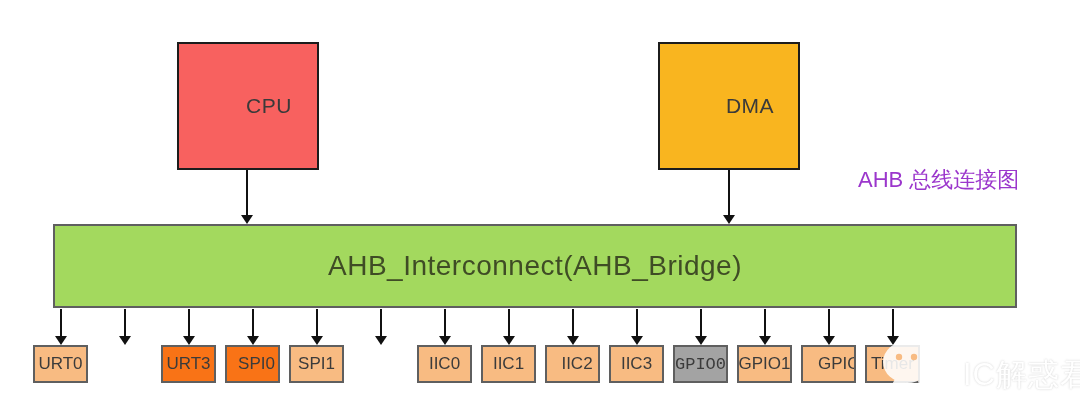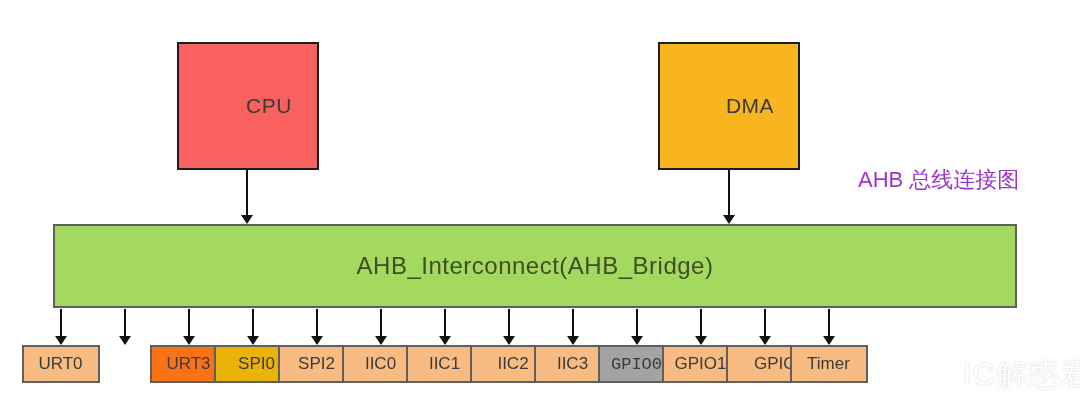--- a/index.html
+++ b/index.html
@@ -20,36 +20,36 @@
   .varrow .shaft { width:2px; flex:1; background:#111111; }
   .varrow .head  { width:0; height:0; border-left:6px solid transparent;
                    border-right:6px solid transparent; border-top:9px solid #111111; }
   .cpu-arrow { left:241px; top:170px; height:54px; }
   .dma-arrow { left:723px; top:170px; height:54px; }
 
   .bus {
     position:absolute; left:53px; top:224px; width:964px; height:84px;
     background:#A3D95E; border:2px solid #5f5f5f; box-sizing:border-box;
     display:flex; align-items:center; justify-content:center;
-    font-size:24px; color:#3f4c25; letter-spacing:0.5px;
+    font-size:28px; color:#3f4c25; letter-spacing:0.5px;
   }
 
   .caption {
     position:absolute; left:858px; top:165px;
     font-size:22px; color:#9B36CC; white-space:nowrap;
   }
 
   .periph-row { position:absolute; left:30px; top:309px; display:flex; gap:3px; }
   .cell { width:61px; display:flex; flex-direction:column; align-items:center; }
   .cell .arr { height:36px; width:12px; display:flex; flex-direction:column; align-items:center; }
   .cell .arr .shaft { width:2px; flex:1; background:#111111; }
   .cell .arr .head  { width:0; height:0; border-left:6px solid transparent;
                       border-right:6px solid transparent; border-top:9px solid #111111; }
   .pbox {
-    width:78px; height:38px; background:#F8BB82; border:2px solid #5f5f5f;
+    width:55px; height:38px; background:#F8BB82; border:2px solid #5f5f5f;
     box-sizing:border-box; display:flex; align-items:center; justify-content:center;
     font-size:17px; color:#3b3b3b; white-space:nowrap; overflow:hidden;
   }
 
   .watermark {
     position:absolute; left:881px; top:337px; display:flex; align-items:flex-start;
     opacity:0.88; pointer-events:none;
   }
   .watermark .wm-text {
     margin-left:2px; margin-top:17px; font-size:31px; color:#ffffff;
@@ -105,28 +105,34 @@
           <div class="shaft"></div>
           <div class="head"></div>
         </div>
         <div class="pbox" style="background: #f97316;">URT3</div>
       </div>
       <div class="cell">
         <div class="arr">
           <div class="shaft"></div>
           <div class="head"></div>
         </div>
-        <div class="pbox" style="background: #eab308; padding-left: 8px;">SPI0</div>
-      </div>
-      <div class="cell">
-        <div class="arr">
-          <div class="shaft"></div>
-          <div class="head"></div>
-        </div>
-        <div class="pbox" style="background: rgb(248, 187, 130);">SPI2</div>
+        <div class="pbox" style="background: #f97316; padding-left: 8px;">SPI0</div>
+      </div>
+      <div class="cell">
+        <div class="arr">
+          <div class="shaft"></div>
+          <div class="head"></div>
+        </div>
+        <div class="pbox" style="background: rgb(248, 187, 130);">SPI1</div>
+      </div>
+      <div class="cell">
+        <div class="arr">
+          <div class="shaft"></div>
+          <div class="head"></div>
+        </div>
       </div>
       <div class="cell">
         <div class="arr">
           <div class="shaft"></div>
           <div class="head"></div>
         </div>
         <div class="pbox" style="background: rgb(248, 187, 130);">IIC0</div>
       </div>
       <div class="cell">
         <div class="arr">

